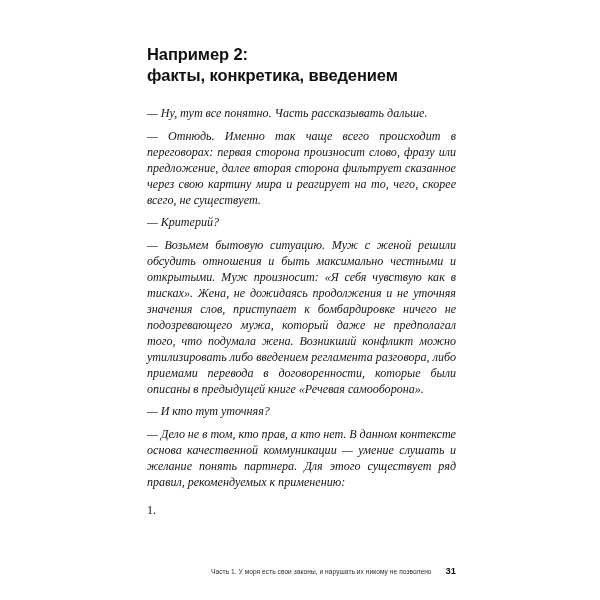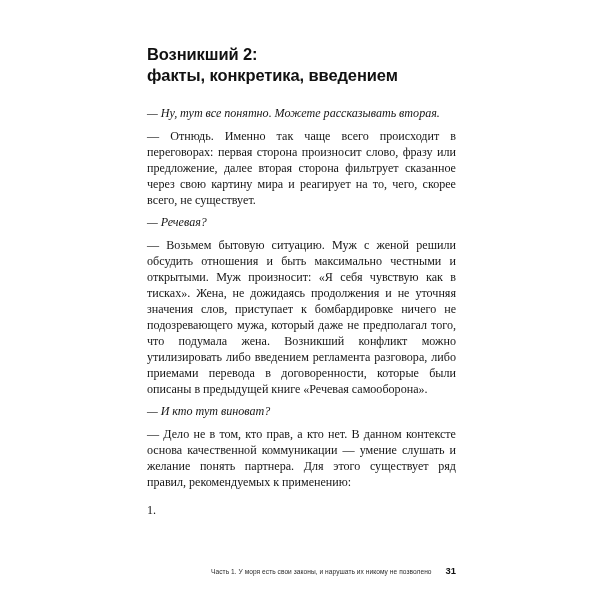--- a/index.html
+++ b/index.html
@@ -49,20 +49,21 @@
   
   p.body {
     margin: 0 0 7px 0;
     font-size: 12.1px;
     line-height: 15.9px;
     text-align: justify;
     text-justify: inter-word;
     hyphens: manual;
     color: #161616;
     word-spacing: -0.1px;
+    font-style: italic;
   }
   p.body.italic {
     font-style: italic;
   }
   p.body:last-of-type {
     margin-bottom: 12px;
   }
 
   
   ol.rules {
@@ -115,29 +116,29 @@
   }
 </style>
 </head>
 <body>
 
 <div class="page">
 
   <div class="content">
 
     <h1 class="chapter-title">
-      <span class="line">Возникший 2:</span>
+      <span class="line">Например 2:</span>
       <span class="line">факты, конкретика, введением</span>
     </h1>
 
-    <p class="body italic">— Ну, тут все понятно. Можете рассказывать вторая.</p>
+    <p class="body italic">— Ну, тут все понятно. Часть рассказывать дальше.</p>
     <p class="body">— Отнюдь. Именно так чаще всего происходит в переговорах: первая сторона произносит слово, фразу или предложение, далее вторая сторона фильтрует сказанное через свою картину мира и реагирует на то, чего, скорее всего, не существует.</p>
-    <p class="body italic">— Речевая?</p>
+    <p class="body italic">— Критерий?</p>
     <p class="body">— Возьмем бытовую ситуацию. Муж с женой решили обсудить отношения и быть максимально честными и открытыми. Муж произносит: «Я себя чувствую как в тисках». Жена, не дожидаясь продолжения и не уточняя значения слов, приступает к бомбардировке ничего не подозревающего мужа, который даже не предполагал того, что подумала жена. Возникший конфликт можно утилизировать либо введением регламента разговора, либо приемами перевода в договоренности, которые были описаны в предыдущей книге «Речевая самооборона».</p>
-    <p class="body italic">— И кто тут виноват?</p>
+    <p class="body italic">— И кто тут уточняя?</p>
     <p class="body">— Дело не в том, кто прав, а кто нет. В данном контексте основа качественной коммуникации — умение слушать и желание понять партнера. Для этого существует ряд правил, рекомендуемых к применению:</p>
 
     <ol class="rules">
       <li>
         <span class="num">1.</span>
       </li>
     </ol>
 
   </div>
 

